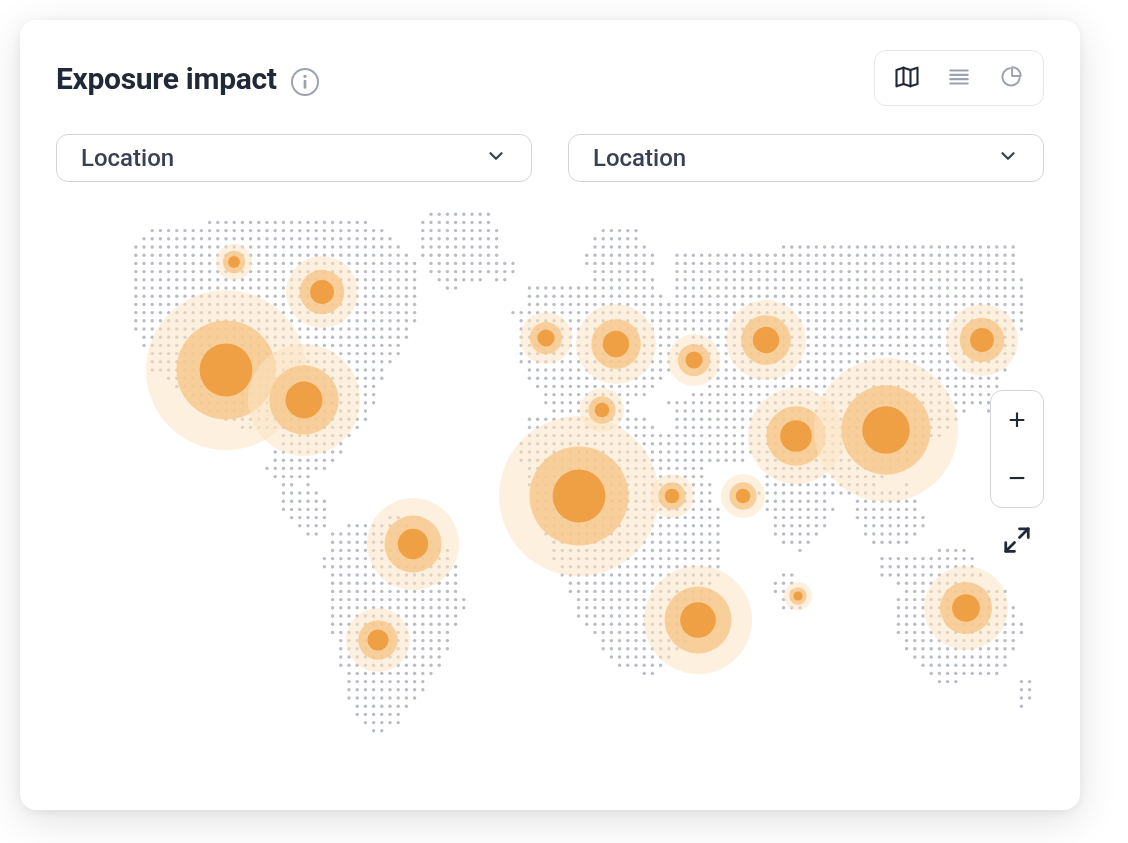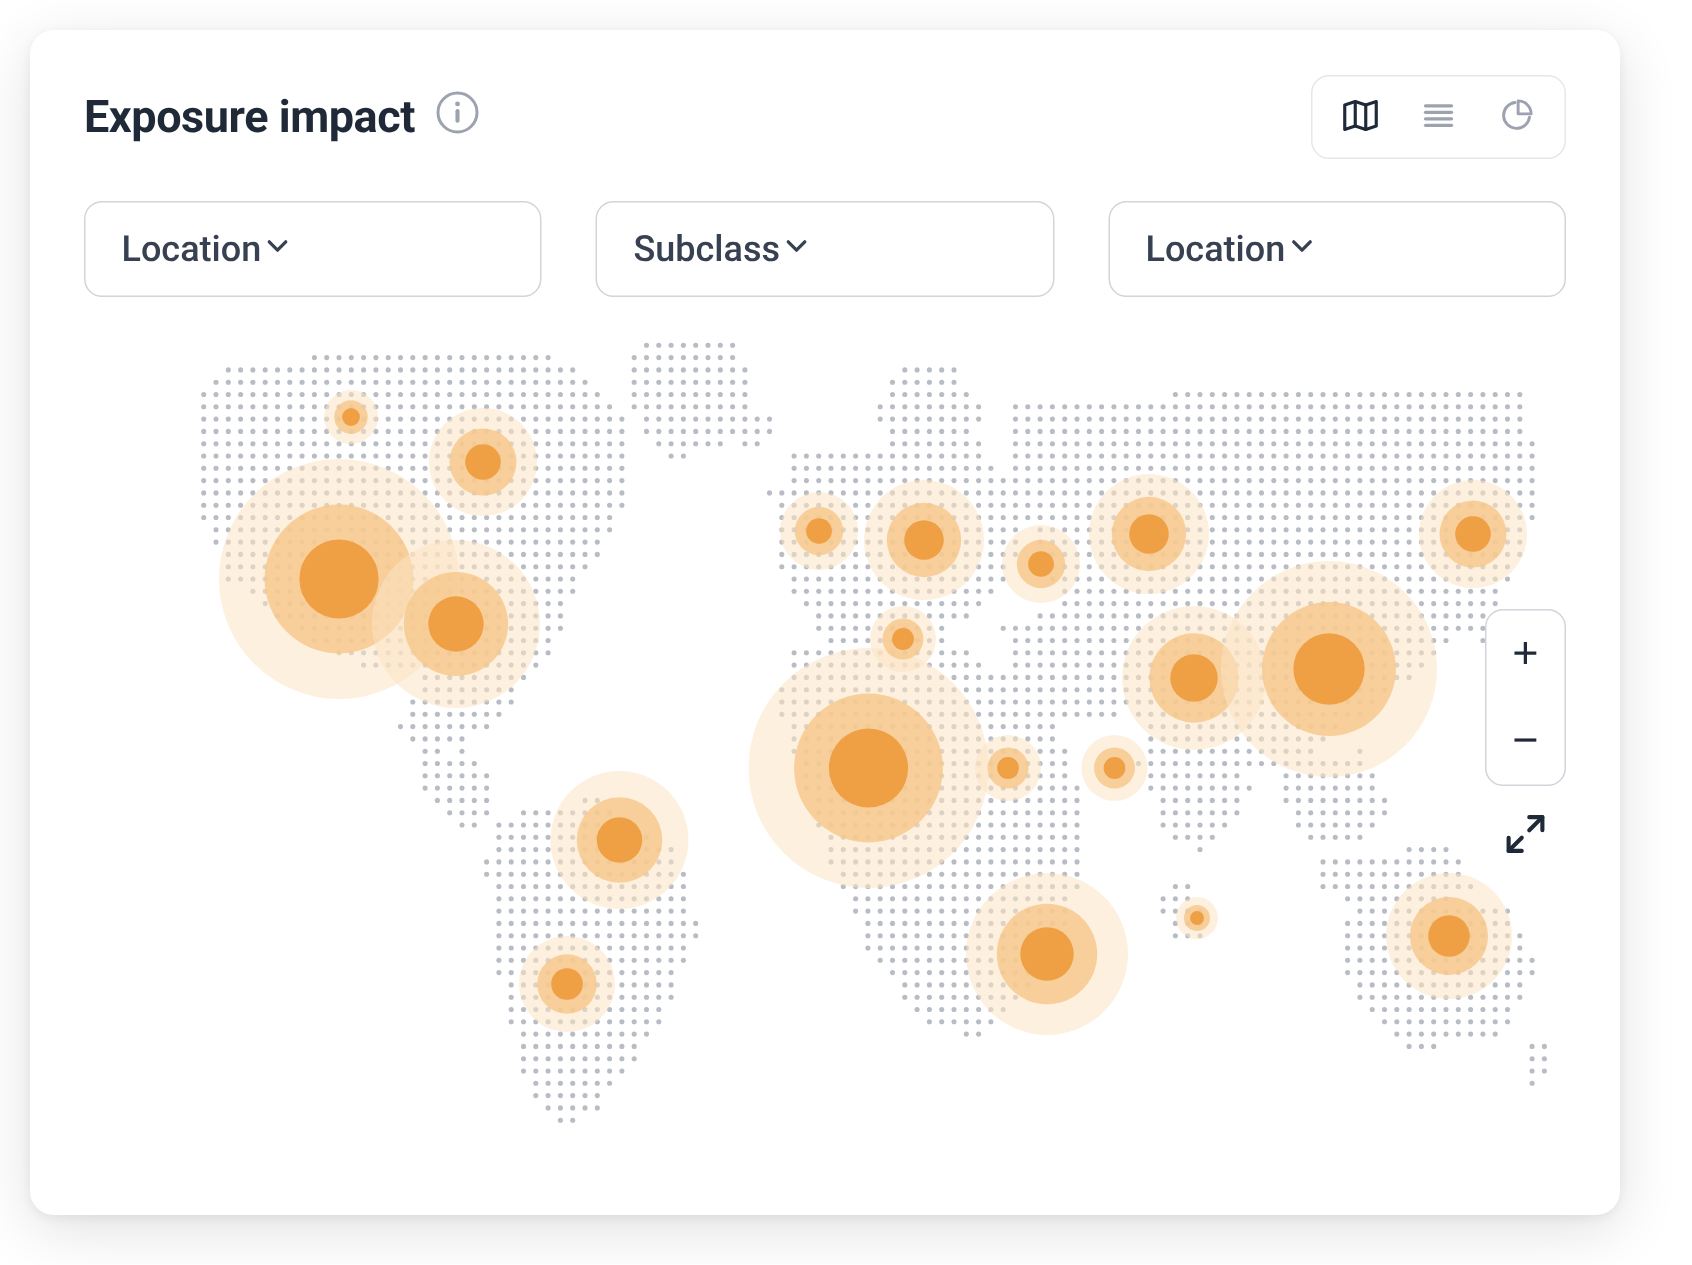--- a/index.html
+++ b/index.html
@@ -20,21 +20,21 @@
     position: relative;
   }
   .header-row {
     display: flex;
     align-items: center;
     justify-content: space-between;
     margin-bottom: 28px;
   }
   .title-group {
     display: flex;
-    align-items: flex-start;
+    align-items: flex-end;
     gap: 14px;
   }
   .title {
     font-size: 30px;
     font-weight: 700;
     color: #1f2937;
     letter-spacing: -0.01em;
   }
   .info-icon-circle {
     width: 28px;
@@ -70,25 +70,26 @@
   .view-toggle button.active {
     color: #1f2937;
   }
   .filters-row {
     display: flex;
     gap: 36px;
     margin-bottom: 18px;
   }
   .dropdown {
     flex: 1;
-    height: 64px;
+    height: 48px;
     border: 1.5px solid #d1d5db;
     border-radius: 12px;
     display: flex;
     align-items: center;
+    justify-content: space-between;
     padding: 0 24px;
     cursor: pointer;
     background: #fff;
   }
   .dropdown-label {
     font-size: 24px;
     color: #374151;
     font-weight: 500;
   }
   .chevron {
@@ -188,28 +189,20 @@
             <path d="M13 3a8 8 0 0 1 8 8h-8V3z"></path>
           </svg>
         </span>
       </button>
     </div>
   </div>
 
   <div class="filters-row">
     <div class="dropdown">
       <span class="dropdown-label">Location</span>
-      <span class="chevron">
-        <svg width="22" height="22" viewBox="0 0 24 24" fill="none" stroke="currentColor" stroke-width="2.4" stroke-linecap="round" stroke-linejoin="round">
-            <polyline points="6 9 12 15 18 9"></polyline>
-          </svg>
-      </span>
-    </div>
-    <div class="dropdown">
-      <span class="dropdown-label">Subclass</span>
       <span class="chevron">
         <svg width="22" height="22" viewBox="0 0 24 24" fill="none" stroke="currentColor" stroke-width="2.4" stroke-linecap="round" stroke-linejoin="round">
             <polyline points="6 9 12 15 18 9"></polyline>
           </svg>
       </span>
     </div>
     <div class="dropdown">
       <span class="dropdown-label">Location</span>
       <span class="chevron">
         <svg width="22" height="22" viewBox="0 0 24 24" fill="none" stroke="currentColor" stroke-width="2.4" stroke-linecap="round" stroke-linejoin="round">

